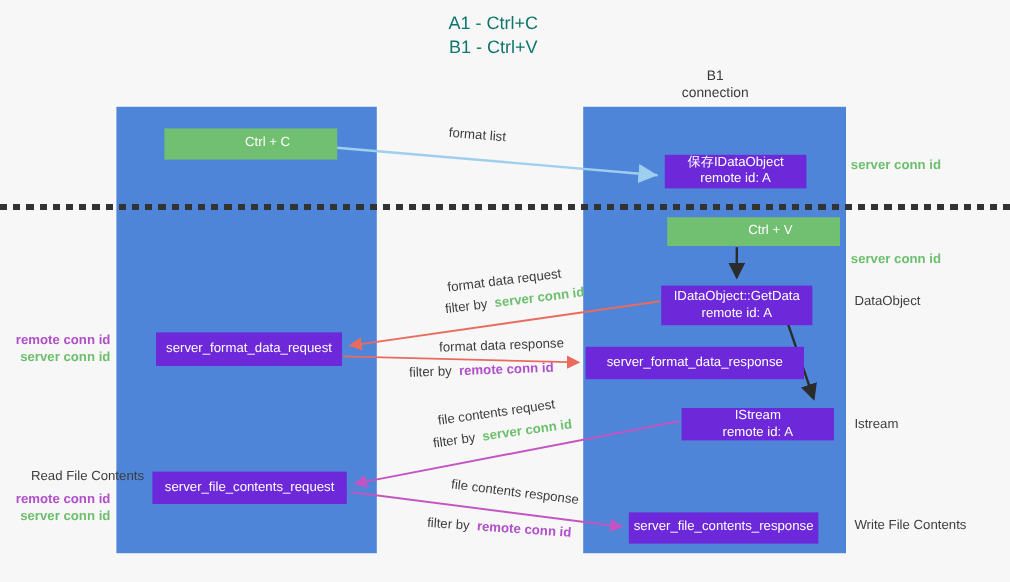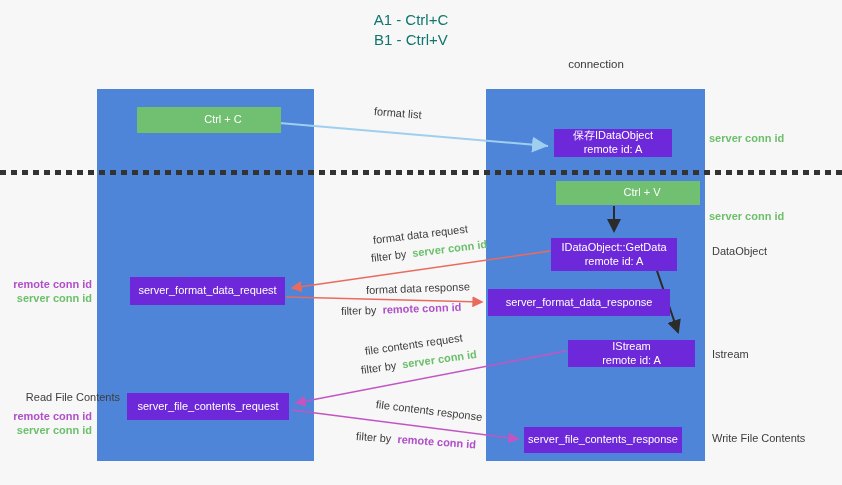--- a/index.html
+++ b/index.html
@@ -45,20 +45,21 @@
 <div class="abs title">
   <div>A1 - Ctrl+C</div>
   <div>B1 - Ctrl+V</div>
 </div>
 
 <div class="abs lane-header" style="left:164px;top:57px;width:120px;margin-top:43px;">
   <div>A1</div>
   <div>remote</div>
 </div>
 <div class="abs lane-header" style="left:536px;top:57px;width:120px;">
+  <div>B1</div>
   <div>connection</div>
 </div>
 
 <div class="abs lane" style="left:97px;top:89px;width:217px;height:372px;"></div>
 <div class="abs lane" style="left:486px;top:89px;width:219px;height:372px;"></div>
 
 <div class="abs separator"></div>
 
 <svg class="overlay">
   <defs>

